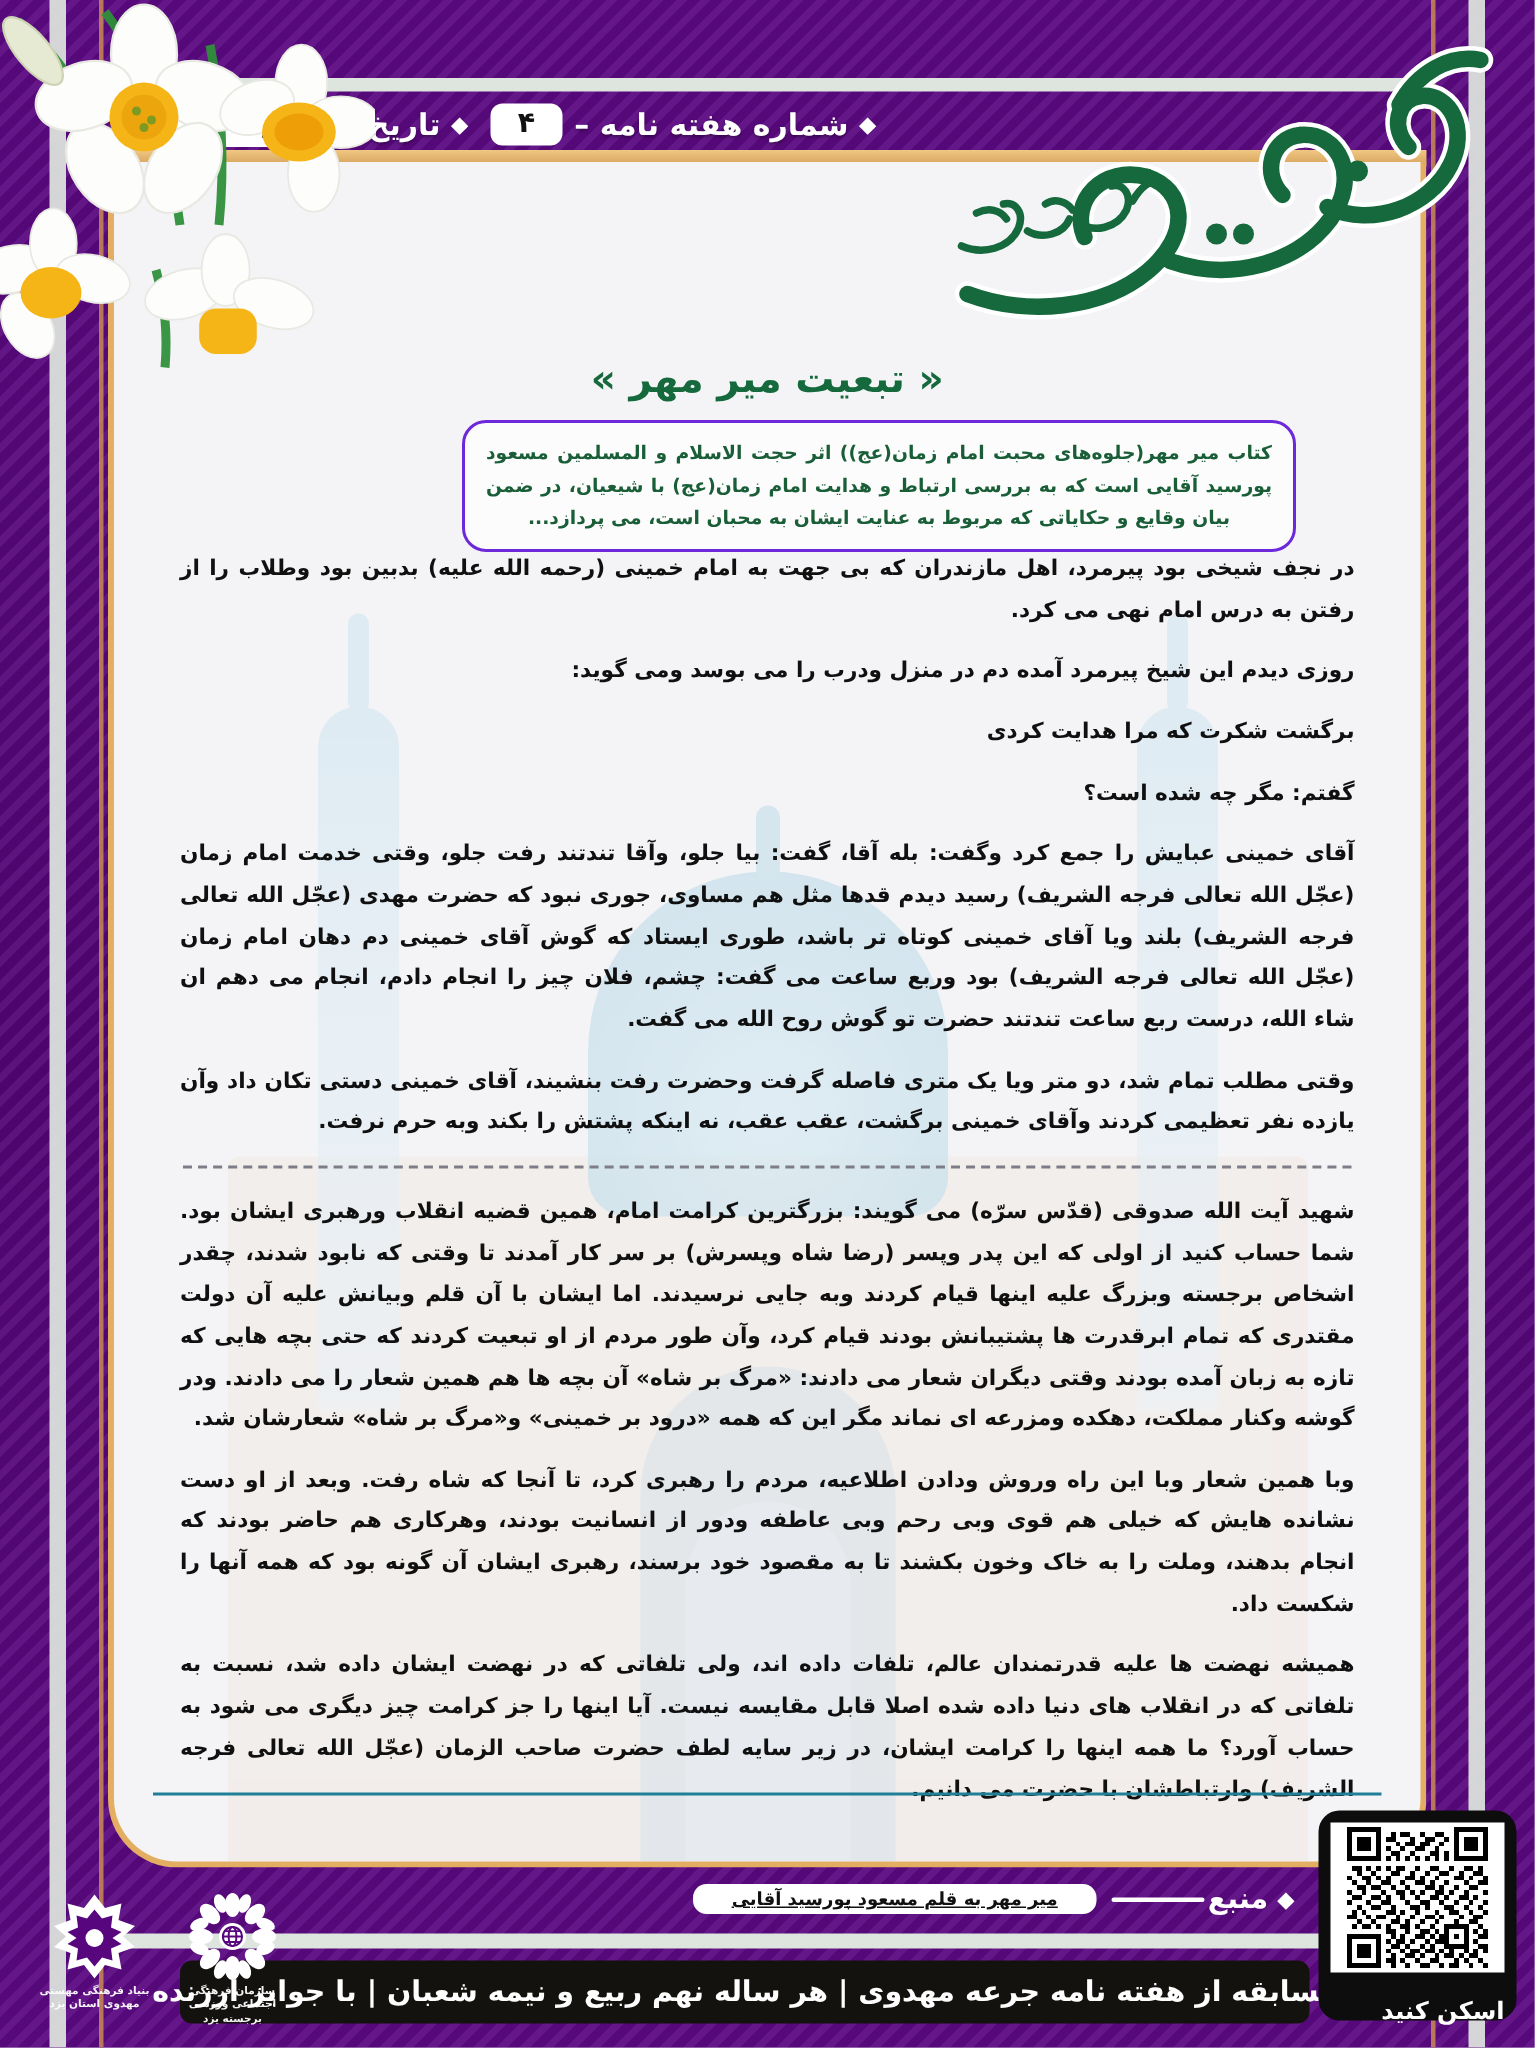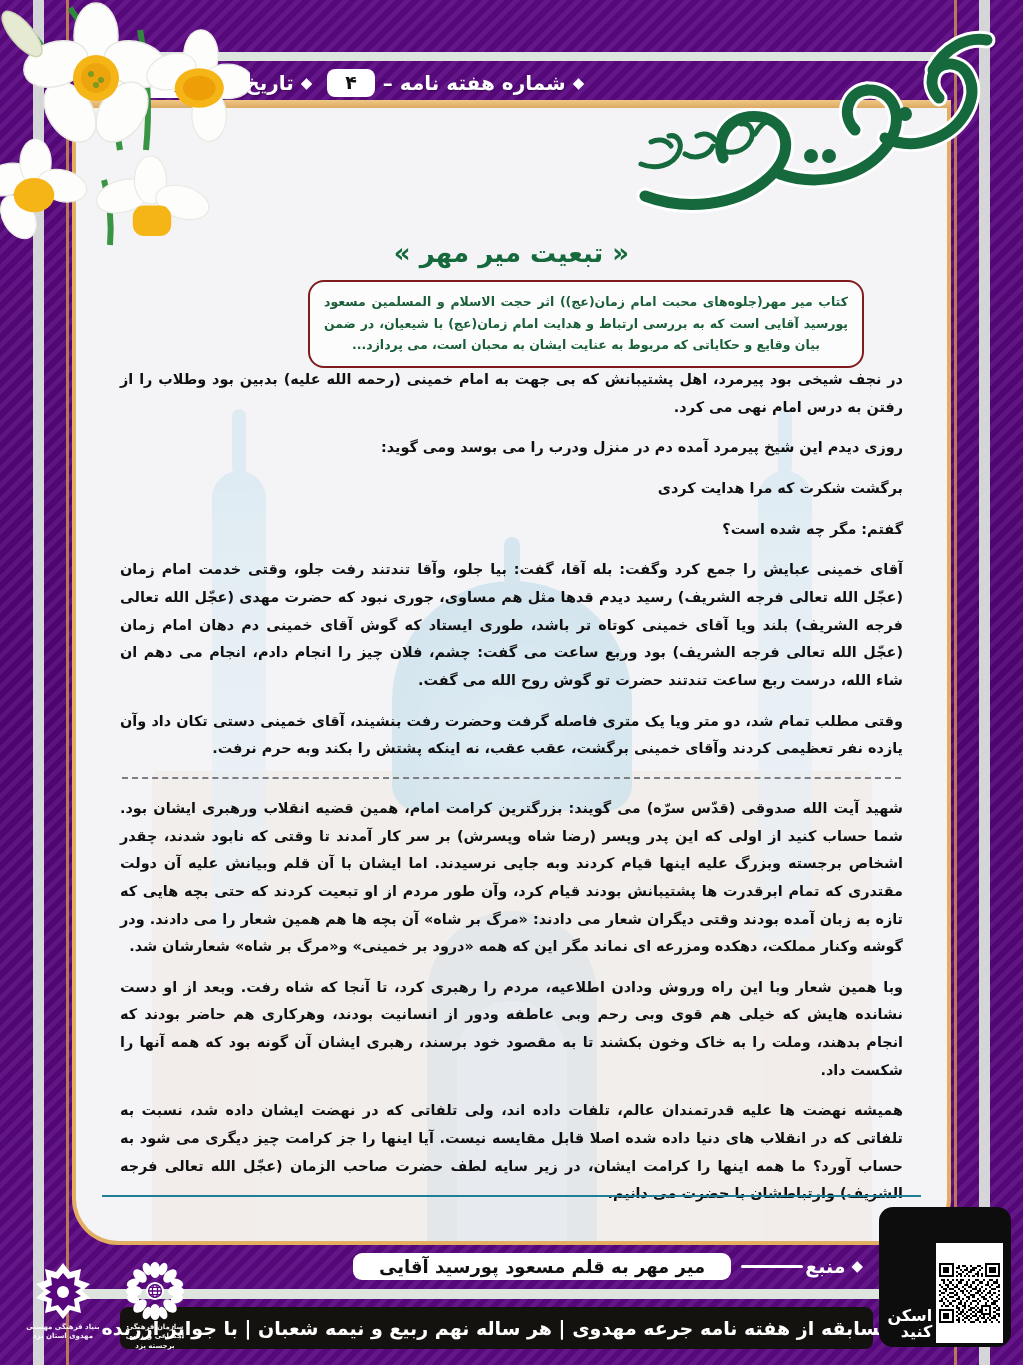--- a/index.html
+++ b/index.html
@@ -92,21 +92,21 @@
     color:#1d7a46;pointer-events:none;
   }
 
   
   #title{
     position:absolute;top:130px;left:0;right:0;text-align:center;
     color:#15693c;font-size:26px;font-weight:700;letter-spacing:.5px;
   }
   #introbox{
     position:absolute;top:172px;left:232px;width:556px;
-    border:2px solid #7f1d1d;border-radius:16px;background:rgba(255,255,255,.75);
+    border:2px solid #6d28d9;border-radius:16px;background:rgba(255,255,255,.75);
     padding:9px 14px 10px;box-sizing:border-box;
   }
   #introbox p{
     margin:0;color:#1a5e38;font-size:12.5px;line-height:1.72;
     text-align:justify;text-align-last:center;font-weight:700;
   }
 
   
   #body{
     position:absolute;top:258px;left:40px;right:40px;bottom:56px;
@@ -127,41 +127,41 @@
   
   #footer{position:absolute;left:0;right:0;bottom:0;height:122px;}
   #sourcerow{
     position:absolute;top:6px;left:150px;right:160px;height:34px;
     display:flex;align-items:center;justify-content:flex-start;direction:rtl;gap:0;
   }
   .src-diamond{color:#fff;font-size:15px;margin-left:6px;}
   .src-label{color:#fff;font-size:19px;font-weight:700;margin-left:2px;}
   .src-line{flex:0 0 62px;height:3px;background:#fff;margin-left:10px;border-radius:2px;}
   .src-pill{
-    background:#fff;color:#111;font-size:18px;font-weight:700;
-    border-radius:9px;padding:3px 26px;white-space:nowrap;
+    background:#fff;color:#111;font-size:12px;font-weight:700;
+    border-radius:9px;padding:3px 26px;white-space:nowrap;text-decoration:underline;
   }
   #arcband{
     position:absolute;top:46px;left:72px;right:72px;height:10px;
     background:#dde5de;border-radius:0 0 40px 40px;
   }
   #promo{
     position:absolute;top:64px;left:120px;right:150px;height:42px;
     background:#14120f;border-radius:8px;
     display:flex;align-items:center;justify-content:center;
   }
   #promo span{
     color:#fff;font-size:19px;font-weight:700;white-space:nowrap;
   }
 
   
   #qrbox{
     position:absolute;right:12px;bottom:18px;width:132px;height:140px;
     background:#0d0d0d;border-radius:14px;padding:8px 8px 4px;box-sizing:border-box;
-    display:flex;flex-direction:row;align-items:flex-end;gap:4px;
+    display:flex;flex-direction:column;align-items:flex-start;gap:18px;
   }
   #qrbox .qr{width:116px;height:100px;background:#fff;padding:3px;box-sizing:border-box;}
   #qrbox .qr svg{display:block;width:100%;height:100%;}
   #qrbox .scan{color:#fff;font-size:16px;font-weight:700;line-height:1;padding-bottom:3px;}
 
   
   #orglogos{
     position:absolute;left:8px;bottom:8px;width:190px;height:96px;
     display:flex;align-items:flex-start;gap:6px;direction:rtl;
   }
@@ -206,21 +206,21 @@
       <div class="wm-arch2"></div>
     </div>
 
     <div id="title">«  تبعیت میر مهر  »</div>
 
     <div id="introbox">
       <p>کتاب میر مهر(جلوه‌های محبت امام زمان(عج)) اثر حجت الاسلام و المسلمین مسعود پورسید آقایی است که به بررسی ارتباط و هدایت امام زمان(عج) با شیعیان، در ضمن بیان وقایع و حکایاتی که مربوط به عنایت ایشان به محبان است، می پردازد...</p>
     </div>
 
     <div id="body">
-      <p>در نجف شیخی بود پیرمرد، اهل پشتیبانش که بی جهت به امام خمینی (رحمه الله علیه) بدبین بود وطلاب را از رفتن به درس امام نهی می کرد.</p>
+      <p>در نجف شیخی بود پیرمرد، اهل مازندران که بی جهت به امام خمینی (رحمه الله علیه) بدبین بود وطلاب را از رفتن به درس امام نهی می کرد.</p>
       <p class="single">روزی دیدم این شیخ پیرمرد آمده دم در منزل ودرب را می بوسد ومی گوید:</p>
       <p class="single">برگشت شکرت که مرا هدایت کردی</p>
       <p class="single">گفتم: مگر چه شده است؟</p>
       <p>آقای خمینی عبایش را جمع کرد وگفت: بله آقا، گفت: بیا جلو، وآقا تندتند رفت جلو، وقتی خدمت امام زمان (عجّل الله تعالی فرجه الشریف) رسید دیدم قدها مثل هم مساوی، جوری نبود که حضرت مهدی (عجّل الله تعالی فرجه الشریف) بلند ویا آقای خمینی کوتاه تر باشد، طوری ایستاد که گوش آقای خمینی دم دهان امام زمان (عجّل الله تعالی فرجه الشریف) بود وربع ساعت می گفت: چشم، فلان چیز را انجام دادم، انجام می دهم ان شاء الله، درست ربع ساعت تندتند حضرت تو گوش روح الله می گفت.</p>
       <p>وقتی مطلب تمام شد، دو متر ویا یک متری فاصله گرفت وحضرت رفت بنشیند، آقای خمینی دستی تکان داد وآن یازده نفر تعظیمی کردند وآقای خمینی برگشت، عقب عقب، نه اینکه پشتش را بکند وبه حرم نرفت.</p>
 
       <hr class="divider-dash">
 
       <p>شهید آیت الله صدوقی (قدّس سرّه) می گویند: بزرگترین کرامت امام، همین قضیه انقلاب ورهبری ایشان بود. شما حساب کنید از اولی که این پدر وپسر (رضا شاه وپسرش) بر سر کار آمدند تا وقتی که نابود شدند، چقدر اشخاص برجسته وبزرگ علیه اینها قیام کردند وبه جایی نرسیدند. اما ایشان با آن قلم وبیانش علیه آن دولت مقتدری که تمام ابرقدرت ها پشتیبانش بودند قیام کرد، وآن طور مردم از او تبعیت کردند که حتی بچه هایی که تازه به زبان آمده بودند وقتی دیگران شعار می دادند: «مرگ بر شاه» آن بچه ها هم همین شعار را می دادند. ودر گوشه وکنار مملکت، دهکده ومزرعه ای نماند مگر این که همه «درود بر خمینی» و«مرگ بر شاه» شعارشان شد.</p>
       <p>وبا همین شعار وبا این راه وروش ودادن اطلاعیه، مردم را رهبری کرد، تا آنجا که شاه رفت. وبعد از او دست نشانده هایش که خیلی هم قوی وبی رحم وبی عاطفه ودور از انسانیت بودند، وهرکاری هم حاضر بودند که انجام بدهند، وملت را به خاک وخون بکشند تا به مقصود خود برسند، رهبری ایشان آن گونه بود که همه آنها را شکست داد.</p>

